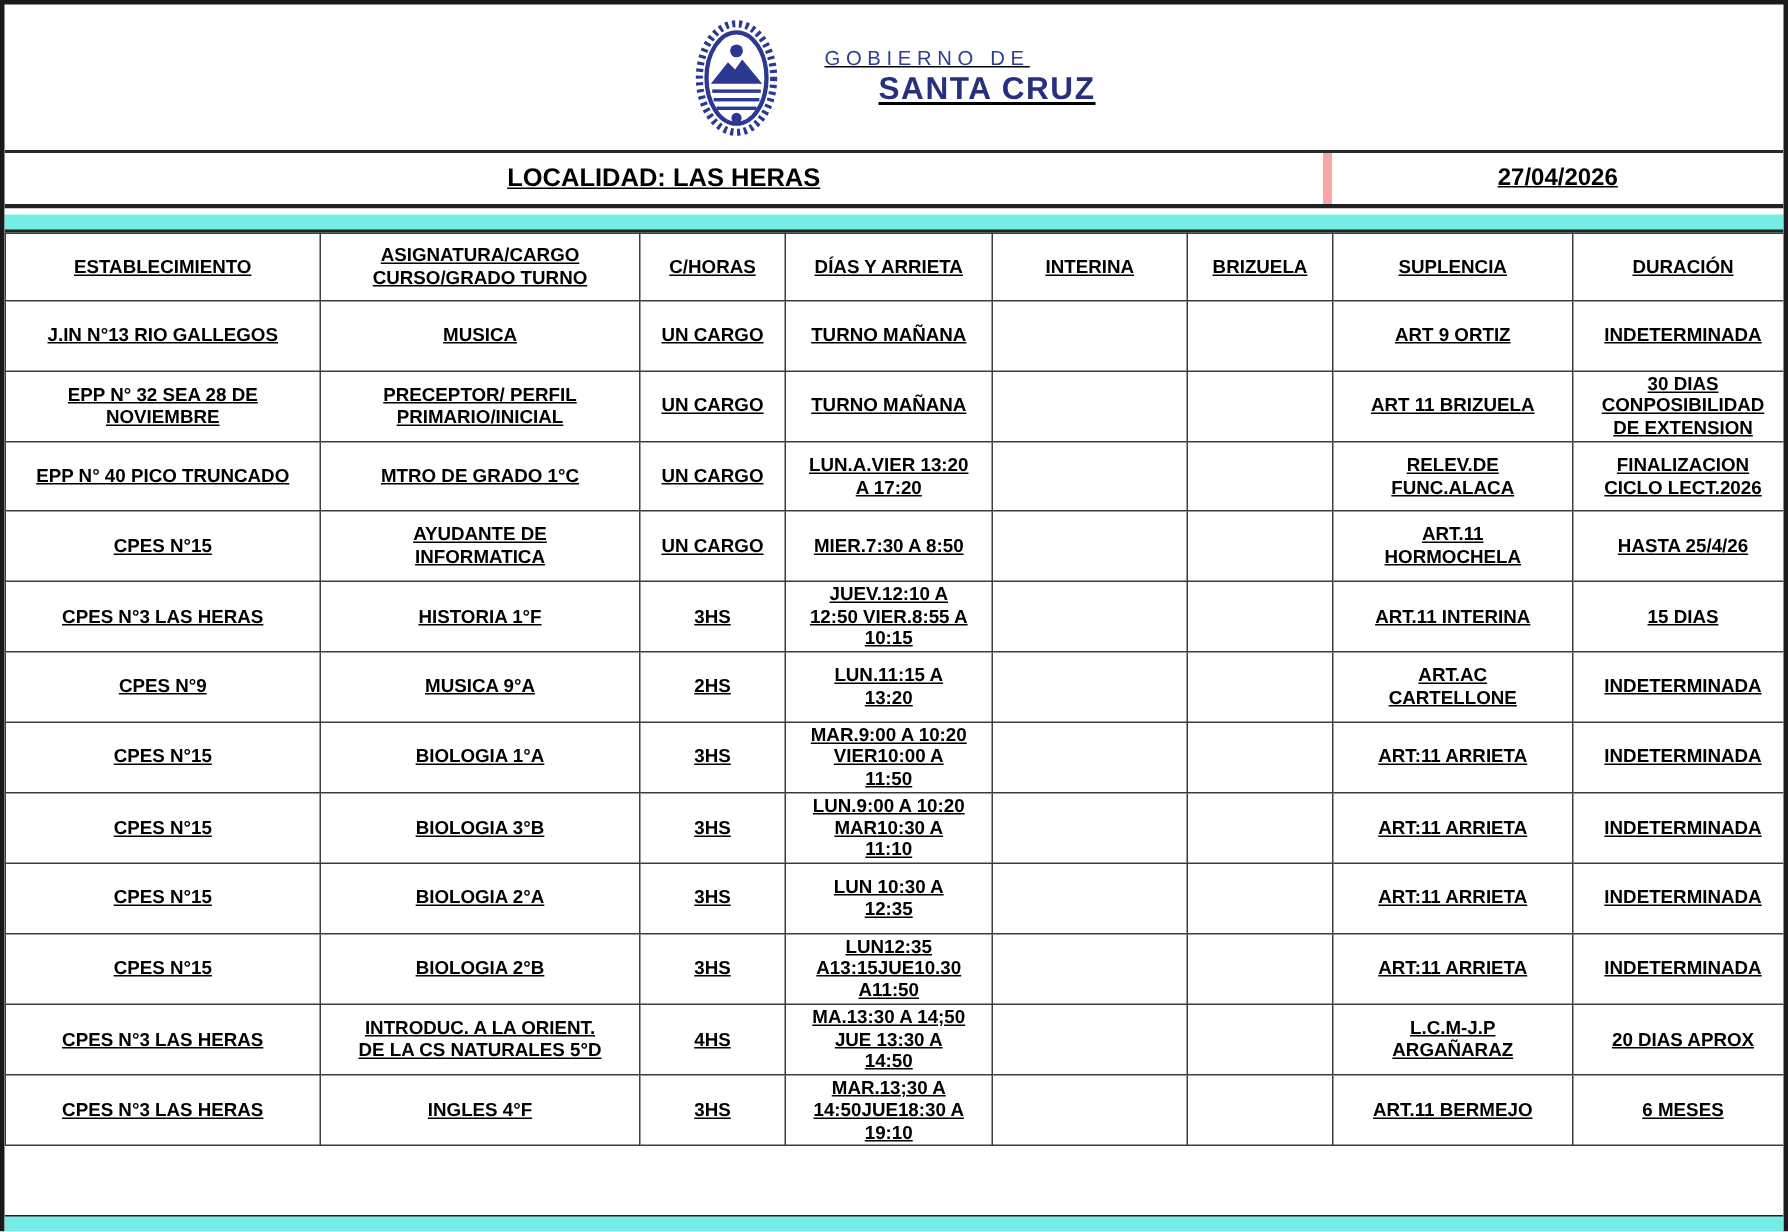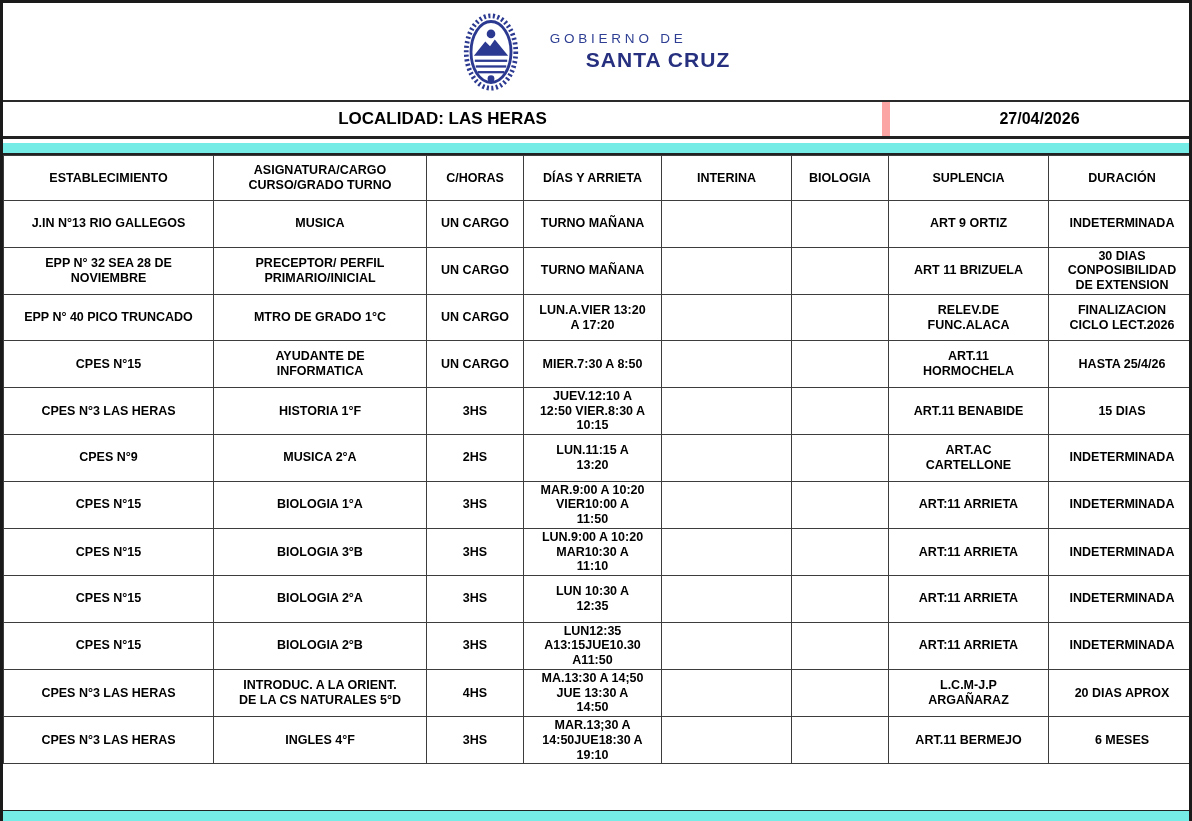--- a/index.html
+++ b/index.html
@@ -1,20 +1,20 @@
 <!DOCTYPE html>
 <html><head>
 <meta charset="utf-8">
 <style>
   * { margin:0; padding:0; box-sizing:border-box; }
   html,body { background:#ffffff; }
   .page {
     width:1192px; height:821px; position:relative; overflow:hidden;
     background:#fff; border:3px solid #1a1a1a; border-bottom:none;
-    font-family:"Liberation Sans", sans-serif; color:#000;
+    font-family:"Liberation Sans", sans-serif; color:#000;text-decoration:underline;
   }
   
   .logo-row {
     height:99px; display:flex; align-items:center; justify-content:center; gap:30px;
     border-bottom:2px solid #2a2a2a;
   }
   .crest { width:58px; height:80px; flex:0 0 auto; }
   .brand { text-align:left; }
   .brand-top { font-size:13.5px; letter-spacing:.28em; color:#2e3f93; font-weight:500; }
   .brand-name { font-size:21px; font-weight:800; letter-spacing:.05em; color:#26307f; margin-top:2px;margin-left:36px; }
@@ -23,21 +23,21 @@
   .banner {
     height:33px; background:var(--accent); display:flex; align-items:center; justify-content:center;
     border-bottom:2px solid #222;
   }
   .banner-title { font-size:20px; font-weight:800; text-decoration:underline; text-decoration-thickness:2px; }
   
   .subheader { display:flex; height:37px; border-bottom:3px solid #222; }
   .loc-cell { flex:1; display:flex; align-items:center; justify-content:center; font-size:17px; font-weight:800; }
   .date-cell {
     width:307px; display:flex; align-items:center; justify-content:center;
-    border-left:8px solid #fca5a5; font-size:16px; font-weight:800;
+    border-left:6px solid #fca5a5; font-size:16px; font-weight:800;
   }
   .gap-4 { height:4px; background:#fff; }
   .strip { height:12px; background:var(--accent); border-bottom:2px solid #222; }
   
   table { width:100%; border-collapse:collapse; table-layout:fixed; }
   th, td {
     border:1.6px solid #3d3d3d; text-align:center; vertical-align:middle;
     font-weight:bold; font-size:12.5px; line-height:1.18; padding:1px 3px;
     white-space:pre-line; overflow:hidden;
   }
@@ -92,21 +92,21 @@
         <col style="width:147px">
     </colgroup>
     <thead>
       <tr>
         <th>ESTABLECIMIENTO</th>
         <th>ASIGNATURA/CARGO
 CURSO/GRADO TURNO</th>
         <th>C/HORAS</th>
         <th>DÍAS Y ARRIETA</th>
         <th>INTERINA</th>
-        <th>BIOLOGIA</th>
+        <th>BRIZUELA</th>
         <th>SUPLENCIA</th>
         <th>DURACIÓN</th>
       </tr>
     </thead>
     <tbody>
     <tr>
       <td>J.IN N°13 RIO GALLEGOS</td>
       <td>MUSICA</td>
       <td>UN CARGO</td>
       <td>TURNO MAÑANA</td>
@@ -156,31 +156,31 @@
       <td>ART.11
 HORMOCHELA</td>
       <td>HASTA 25/4/26</td>
     </tr>
 
     <tr>
       <td>CPES N°3 LAS HERAS</td>
       <td>HISTORIA  1°F</td>
       <td>3HS</td>
       <td>JUEV.12:10 A
-12:50 VIER.8:30 A
+12:50 VIER.8:55 A
 10:15</td>
       <td></td>
       <td></td>
-      <td>ART.11 BENABIDE</td>
+      <td>ART.11 INTERINA</td>
       <td>15 DIAS</td>
     </tr>
 
     <tr>
       <td>CPES N°9</td>
-      <td>MUSICA 2°A</td>
+      <td>MUSICA 9°A</td>
       <td>2HS</td>
       <td>LUN.11:15 A
 13:20</td>
       <td></td>
       <td></td>
       <td>ART.AC
 CARTELLONE</td>
       <td>INDETERMINADA</td>
     </tr>
 

